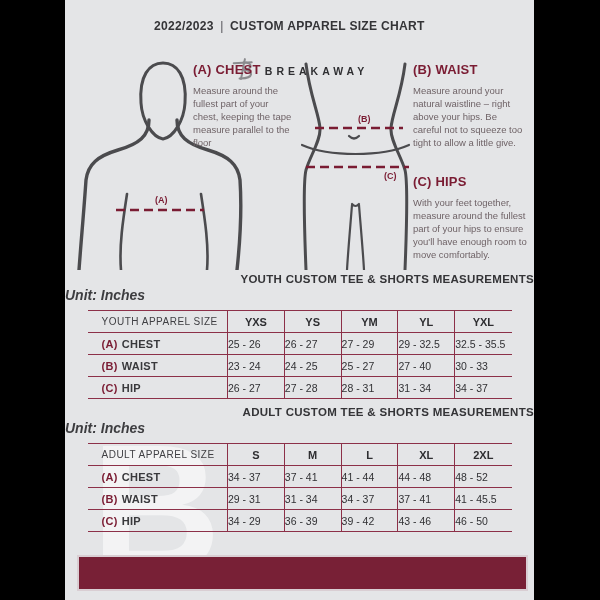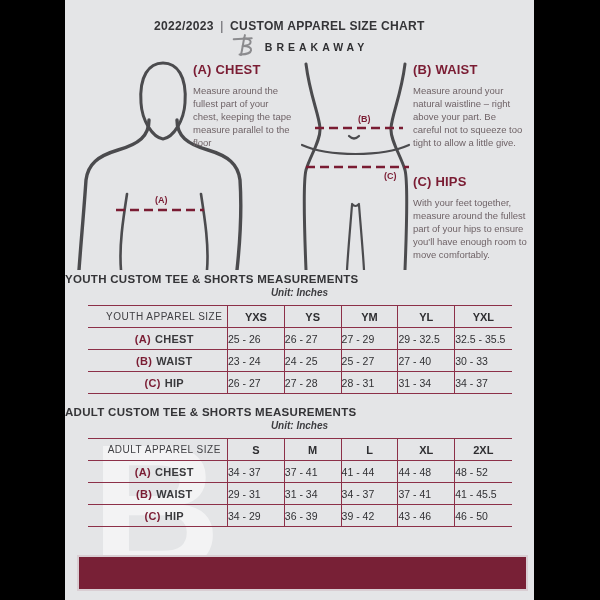--- a/index.html
+++ b/index.html
@@ -6,45 +6,45 @@
   .stage{position:relative;width:600px;height:600px;background:#000;overflow:hidden;
          font-family:"Liberation Sans",sans-serif;}
   .page{position:absolute;left:65px;top:0;width:469px;height:600px;background:#e4e5e7;}
 
   
   .header{position:absolute;left:20px;right:20px;top:18px;display:flex;
           justify-content:space-between;align-items:center;z-index:2;flex-direction:column;}
   .doc-title{margin:0;font-size:13px;font-weight:700;color:#343437;letter-spacing:.3px;
              display:inline-block;transform:scaleX(.93);transform-origin:left center;white-space:nowrap;}
   .doc-title .sep{font-weight:400;color:#55555a;padding:0 7px;}
-  .brand{display:flex;align-items:center;gap:7px;}
+  .brand{display:flex;align-items:center;gap:7px;margin-top:24px;}
   .brand-name{font-size:10.5px;font-weight:700;letter-spacing:4px;color:#2f2f32;}
 
   
   .fig{position:absolute;z-index:1;}
   .fig svg{display:block;}
   .instr{position:absolute;z-index:2;}
   .instr h3{margin:0;font-size:13px;font-weight:700;color:#7a1c33;letter-spacing:.2px;}
   .instr p{margin:7px 0 0;font-size:9.5px;line-height:1.38;color:#6f6367;}
   .diag-label{position:absolute;z-index:3;font-size:9px;font-weight:700;color:#7a1c33;}
 
   
   .section{position:absolute;left:0;width:100%;z-index:2;}
-  .section-title{margin:0;text-align:left;font-size:11.5px;font-weight:700;
+  .section-title{margin:0;text-align:right;font-size:11.5px;font-weight:700;
                  letter-spacing:.3px;color:#343437;}
-  .unit{margin:2px 0 0;text-align:center;font-size:10px;font-style:italic;
+  .unit{margin:2px 0 0;text-align:left;font-size:14px;font-style:italic;
         font-weight:600;color:#3d3d40;}
 
   table.size-table{width:424px;margin:7px auto 0;border-collapse:collapse;table-layout:fixed;}
   .size-table col.c-label{width:140px;}
   .size-table th,.size-table td{height:21px;padding:0;border-top:1px solid #8c3048;
         vertical-align:middle;background:transparent;}
   .size-table tr:last-child th,.size-table tr:last-child td{border-bottom:1px solid #8c3048;}
   .size-table th+th,.size-table td+td{border-left:1px solid #8c3048;}
-  .size-table .lbl{text-align:center;padding-left:14px;}
+  .size-table .lbl{text-align:left;padding-left:14px;}
   .size-table thead .lbl{font-size:10px;font-weight:400;letter-spacing:.5px;color:#404044;}
   .size-table thead th{font-size:11px;font-weight:700;color:#2e2e31;}
   .size-table tbody td{font-size:10.5px;color:#313134;}
   .size-table tbody .lbl{font-size:11px;font-weight:600;color:#39393c;letter-spacing:.3px;}
   .size-table .prefix{color:#7a1c33;font-weight:700;margin-right:4px;}
   .size-table tbody tr{height:22px;}
 
   .watermark{position:absolute;left:26px;top:418px;z-index:0;font-size:180px;line-height:1;
              font-weight:700;color:rgba(255,255,255,.55);user-select:none;}
 
@@ -102,21 +102,21 @@
         <path d="M66 147 C68 172, 70 194, 71 212" stroke="#4b4b4e" stroke-width="2.2" stroke-linecap="round"></path>
         <line x1="22" y1="70" x2="110" y2="70" stroke="#7a1c33" stroke-width="2.6" stroke-dasharray="9 5"></line>
         <line x1="13" y1="109" x2="116" y2="109" stroke="#7a1c33" stroke-width="2.6" stroke-dasharray="9 5"></line>
       </svg>
     </div>
     <span class="diag-label" style="left:293px;top:114px;">(B)</span>
     <span class="diag-label" style="left:319px;top:171px;">(C)</span>
 
     <div class="instr" style="left:348px;top:62px;width:110px;">
       <h3>(B) WAIST</h3>
-      <p>Measure around your natural waistline – right above your part. Be careful not to squeeze too tight to allow a little give.</p>
+      <p>Measure around your natural waistline – right above your hips. Be careful not to squeeze too tight to allow a little give.</p>
     </div>
 
     <div class="instr" style="left:348px;top:164px;width:114px;margin-top:10px;">
       <h3>(C) HIPS</h3>
       <p>With your feet together, measure around the fullest part of your hips to ensure you'll have enough room to move comfortably.</p>
     </div>
 
     <div class="section" style="top:273px;">
       <h2 class="section-title">YOUTH CUSTOM TEE &amp; SHORTS MEASUREMENTS</h2>
       <p class="unit">Unit: Inches</p>

